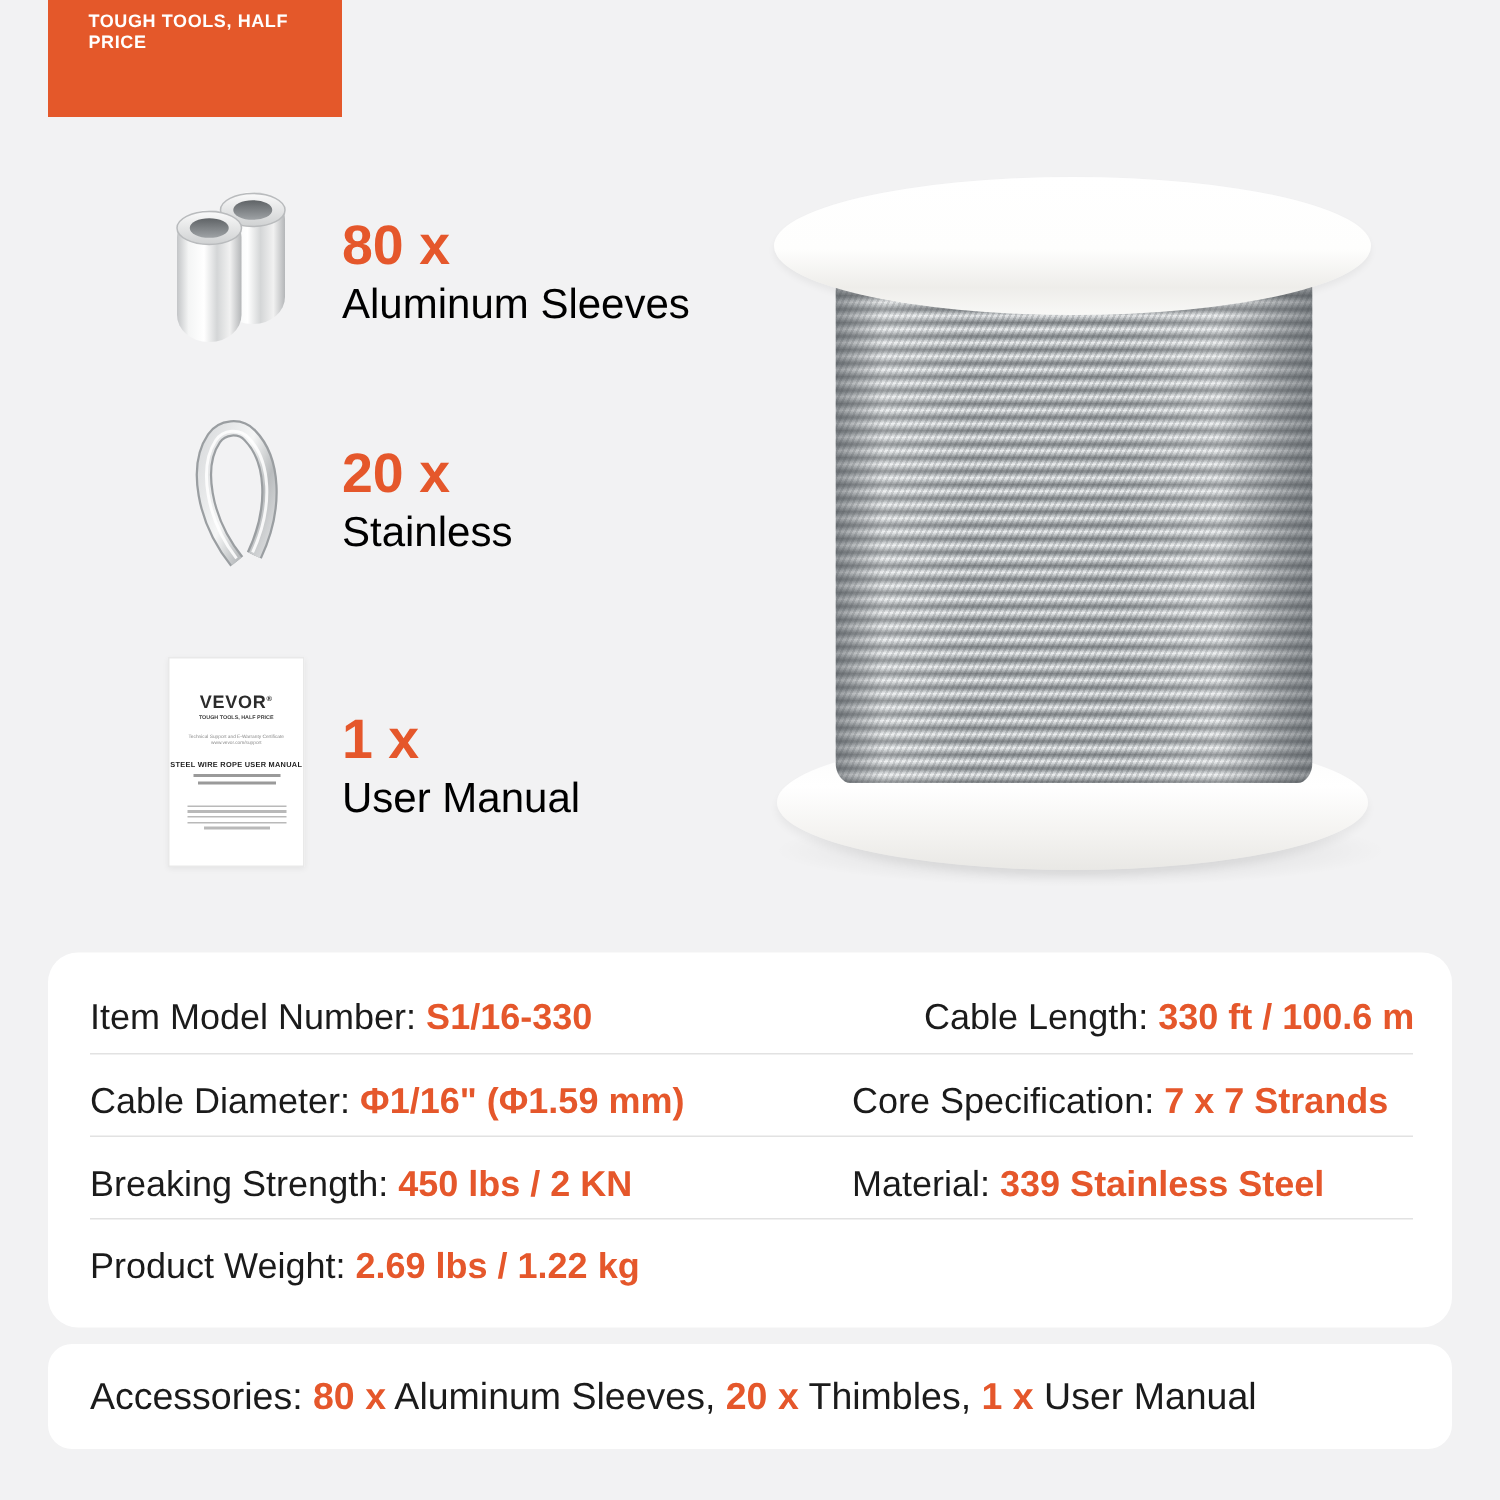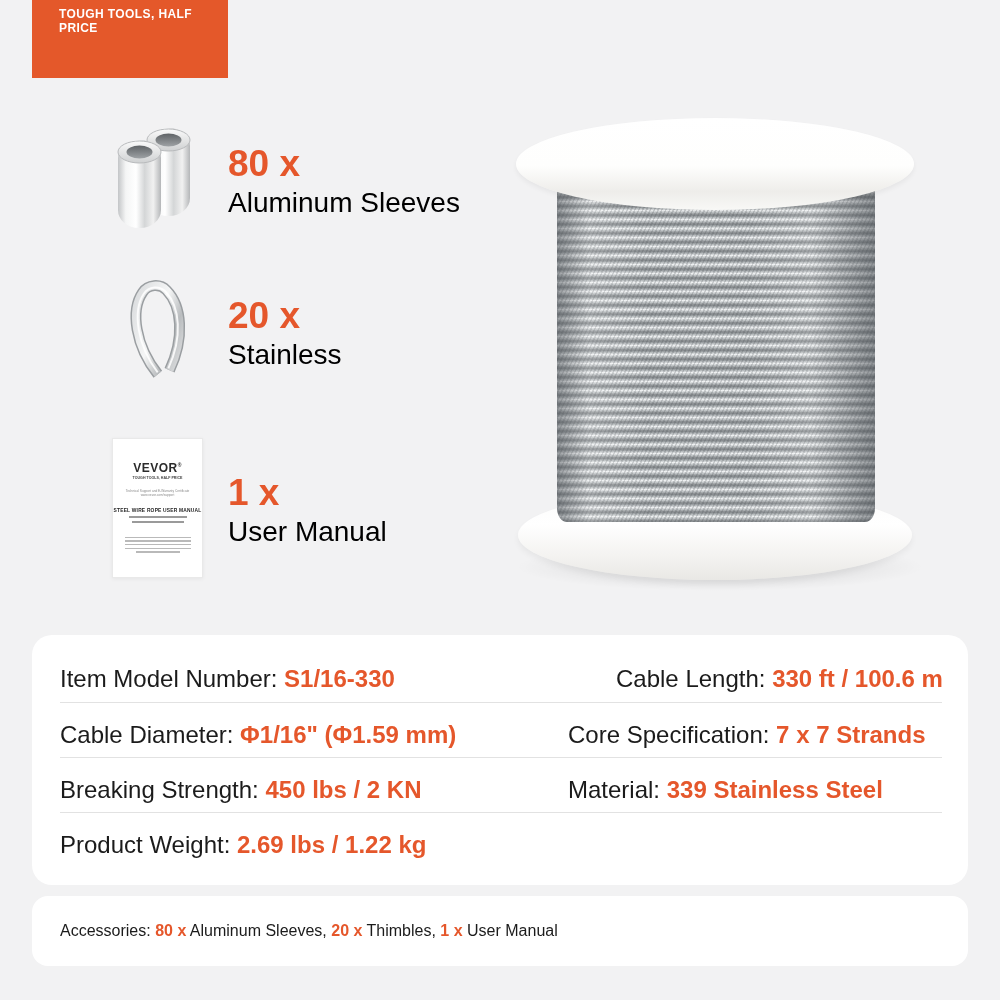--- a/index.html
+++ b/index.html
@@ -69,21 +69,21 @@
   .panel{
     position:absolute;left:32px;width:936px;background:#fff;border-radius:20px;
   }
   .panel.main{top:635px;height:250px;}
   .panel.accessories{top:896px;height:70px;border-radius:16px;}
   .spec-line{position:absolute;font-size:24px;color:#1b1b1b;white-space:nowrap;line-height:26px;}
   .spec-line .val{color:#E5572B;font-weight:bold;}
   .divider{position:absolute;left:28px;width:882px;height:1px;background:#e2e2e2;}
   .acc-row{
     position:absolute;left:28px;top:0;height:70px;line-height:70px;
-    font-size:16px;color:#1b1b1b;white-space:nowrap;
+    font-size:25px;color:#1b1b1b;white-space:nowrap;
   }
   .acc-row .seg-orange{color:#E5572B;font-weight:bold;}
 </style>
 </head>
 <body>
 
 <div class="logo">
   <div class="tag">TOUGH TOOLS, HALF PRICE</div>
 </div>
 

